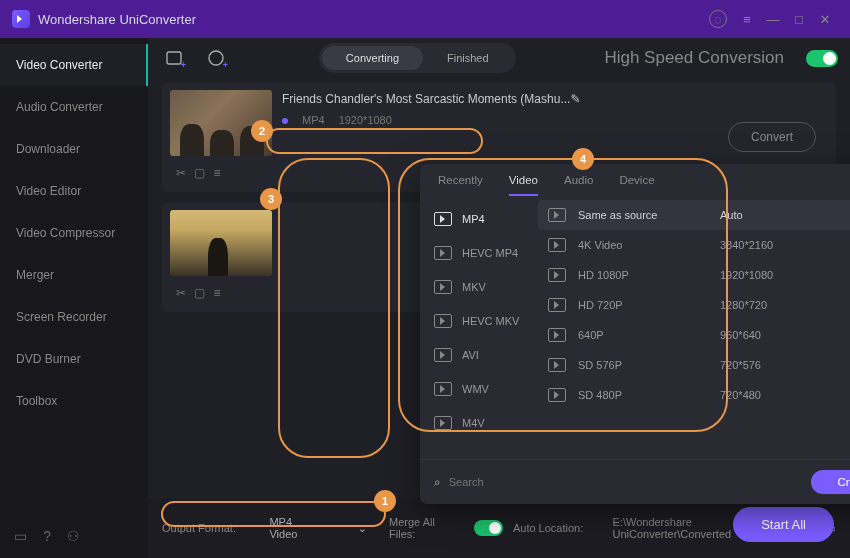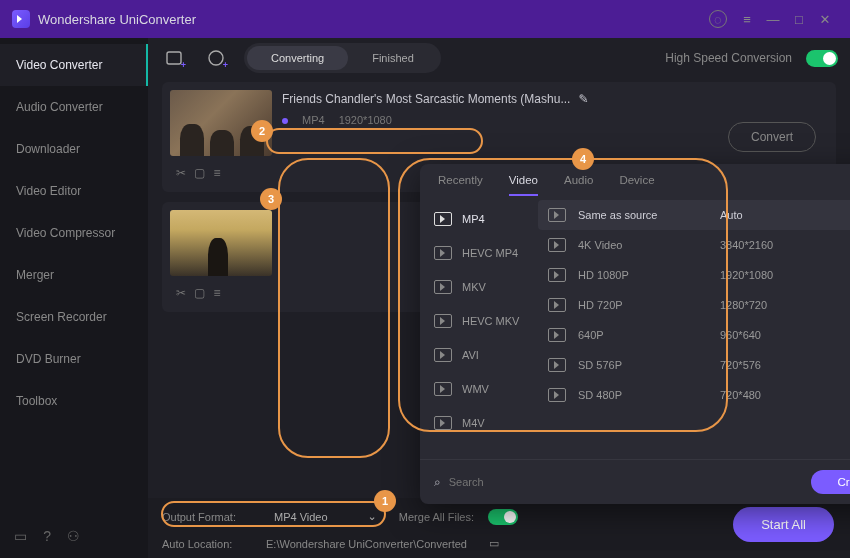--- a/index.html
+++ b/index.html
@@ -14,42 +14,42 @@
 .main{display:flex;height:520px}
 .sidebar{width:148px;background:#17171c;padding-top:6px}
 .sidebar .item{padding:14px 16px;font-size:12px;color:#888;cursor:pointer}
 .sidebar .item.active{background:#1f1f26;color:#e8e8f0;border-right:2px solid #14b8a6}
 .sidebar .bottom{position:absolute;bottom:14px;left:14px;display:flex;gap:16px}
 .sidebar .bottom span{color:#666;font-size:14px}
 .content{flex:1;display:flex;flex-direction:column;background:#1f1f26;position:relative}
 .topbar{height:40px;display:flex;align-items:center;padding:0 12px;gap:14px}
 .iconbtn{width:28px;height:28px;display:flex;align-items:center;justify-content:center;color:#888;cursor:pointer;border-radius:4px;position:relative}
 .iconbtn .plus{position:absolute;right:2px;bottom:2px;color:#7b5cff;font-size:9px;font-weight:bold}
-.tabs-center{flex:1;display:flex;justify-content:flex-start}
+.tabs-center{flex:1;display:flex;justify-content:center}
 .tabs-pill{background:#2a2a32;border-radius:16px;padding:3px;display:flex}
 .tabs-pill .tab{padding:6px 24px;border-radius:14px;font-size:11px;cursor:pointer;color:#aaa}
 .tabs-pill .tab.active{background:#3a3a45;color:#ddd}
-.hsc{font-size:12px;color:#888;}
+.hsc{font-size:17px;color:#888;margin-right:8px}
 .toggle{width:32px;height:17px;background:#1bc46d;border-radius:10px;position:relative;cursor:pointer}
 .toggle::after{content:'';position:absolute;width:13px;height:13px;background:#fff;border-radius:50%;top:2px;right:2px}
 .list{flex:1;overflow:hidden;padding:4px 14px}
 .card{background:#25252d;border-radius:6px;margin-bottom:10px;padding:8px;display:flex;gap:10px;height:110px}
 .thumb{width:102px;height:68px;background:#333;border-radius:3px;position:relative;overflow:hidden}
 .thumb.t1{background:linear-gradient(135deg,#6b5a4a 0%,#8a7358 40%,#4a3a2e 100%)}
 .thumb.t2{background:linear-gradient(180deg,#d4b876 0%,#c4a860 30%,#3a3228 100%)}
 .thumb .person{position:absolute;width:24px;height:36px;background:#2a2420;border-radius:40% 40% 0 0;bottom:-4px}
 .thumb.t1 .person{left:10px}
 .thumb.t1 .p2{left:40px;height:30px}
 .thumb.t1 .p3{left:70px;height:34px}
 .thumb.t2 .person{left:38px;width:20px;height:42px;background:#1a1612}
 .thumbcol{display:flex;flex-direction:column;gap:6px}
 .thumbtools{display:flex;gap:8px;padding:4px 6px}
 .thumbtools span{color:#777;font-size:12px;cursor:pointer}
 .cardinfo{flex:1;padding-top:2px}
-.cardtitle{color:#c8c8d0;font-size:12px;display:flex;align-items:flex-start;gap:8px}
+.cardtitle{color:#c8c8d0;font-size:12px;display:flex;align-items:flex-start;}
 .cardmeta{margin-top:8px;font-size:11px;color:#777;display:flex;gap:14px}
 .cardmeta::before{content:'';width:6px;height:6px;background:#7b5cff;border-radius:50%;margin-top:4px}
 .convertbtn{border:1px solid #555;color:#888;padding:7px 22px;border-radius:18px;font-size:12px;cursor:pointer;align-self:center;margin-right:12px}
 .popup{position:absolute;top:126px;left:272px;width:492px;height:340px;background:#2a2a33;border-radius:8px;box-shadow:0 8px 32px rgba(0,0,0,.5);z-index:10;display:flex;flex-direction:column}
 .popup-tabs{display:flex;gap:26px;padding:10px 18px 0;font-size:11.5px}
 .popup-tabs .pt{color:#888;padding-bottom:8px;cursor:pointer}
 .popup-tabs .pt.active{color:#d8d8e0;border-bottom:2px solid #7b5cff}
 .popup-body{flex:1;display:flex;overflow:hidden}
 .formats{width:118px;overflow-y:auto;padding:6px 0}
 .formats::-webkit-scrollbar{width:4px}
@@ -64,21 +64,21 @@
 .res{display:flex;align-items:center;padding:8px 10px;font-size:11px;color:#999;cursor:pointer;gap:12px}
 .res.active{background:#34343e;border-radius:4px;color:#d0d0d8}
 .res .ricon{width:18px;height:14px;border:1.4px solid #888;border-radius:2px;position:relative;flex-shrink:0}
 .res .ricon::after{content:'';position:absolute;left:5px;top:2px;border-left:5px solid #888;border-top:4px solid transparent;border-bottom:4px solid transparent}
 .res .rname{width:130px}
 .res .rsize{width:90px}
 .popup-footer{display:flex;align-items:center;padding:10px 14px;gap:10px;border-top:1px solid #36363f}
 .search{flex:1;display:flex;align-items:center;gap:8px}
 .search input{background:transparent;border:none;outline:none;color:#aaa;font-size:11px;width:100%}
 .createbtn{background:#7b5cff;color:#fff;padding:6px 26px;border-radius:14px;font-size:11.5px;cursor:pointer;border:none}
-.footer{height:60px;background:#1c1c22;padding:8px 14px;display:flex;flex-direction:column;justify-content:center;gap:10px}
+.footer{height:60px;background:#1c1c22;padding:8px 14px;display:flex;flex-direction:row;justify-content:center;gap:10px}
 .frow{display:flex;align-items:center;gap:14px;font-size:11px;color:#888}
 .frow .lbl{width:90px}
 .ofdd{display:flex;align-items:center;gap:40px;padding:4px 8px;color:#aaa}
 .mergetoggle{width:30px;height:16px;background:#1bc46d;border-radius:9px;position:relative}
 .mergetoggle::after{content:'';position:absolute;width:12px;height:12px;background:#fff;border-radius:50%;top:2px;right:2px}
 .startall{position:absolute;right:16px;bottom:16px;background:#7b5cff;color:#fff;padding:10px 28px;border-radius:20px;font-size:13px;cursor:pointer}
 .callout{position:absolute;width:22px;height:22px;background:#e89648;color:#fff;border-radius:50%;display:flex;align-items:center;justify-content:center;font-size:11px;font-weight:bold;z-index:30}
 .ring{position:absolute;border:2px solid #e89648;border-radius:18px;z-index:25;pointer-events:none}
 </style>
 </head>

